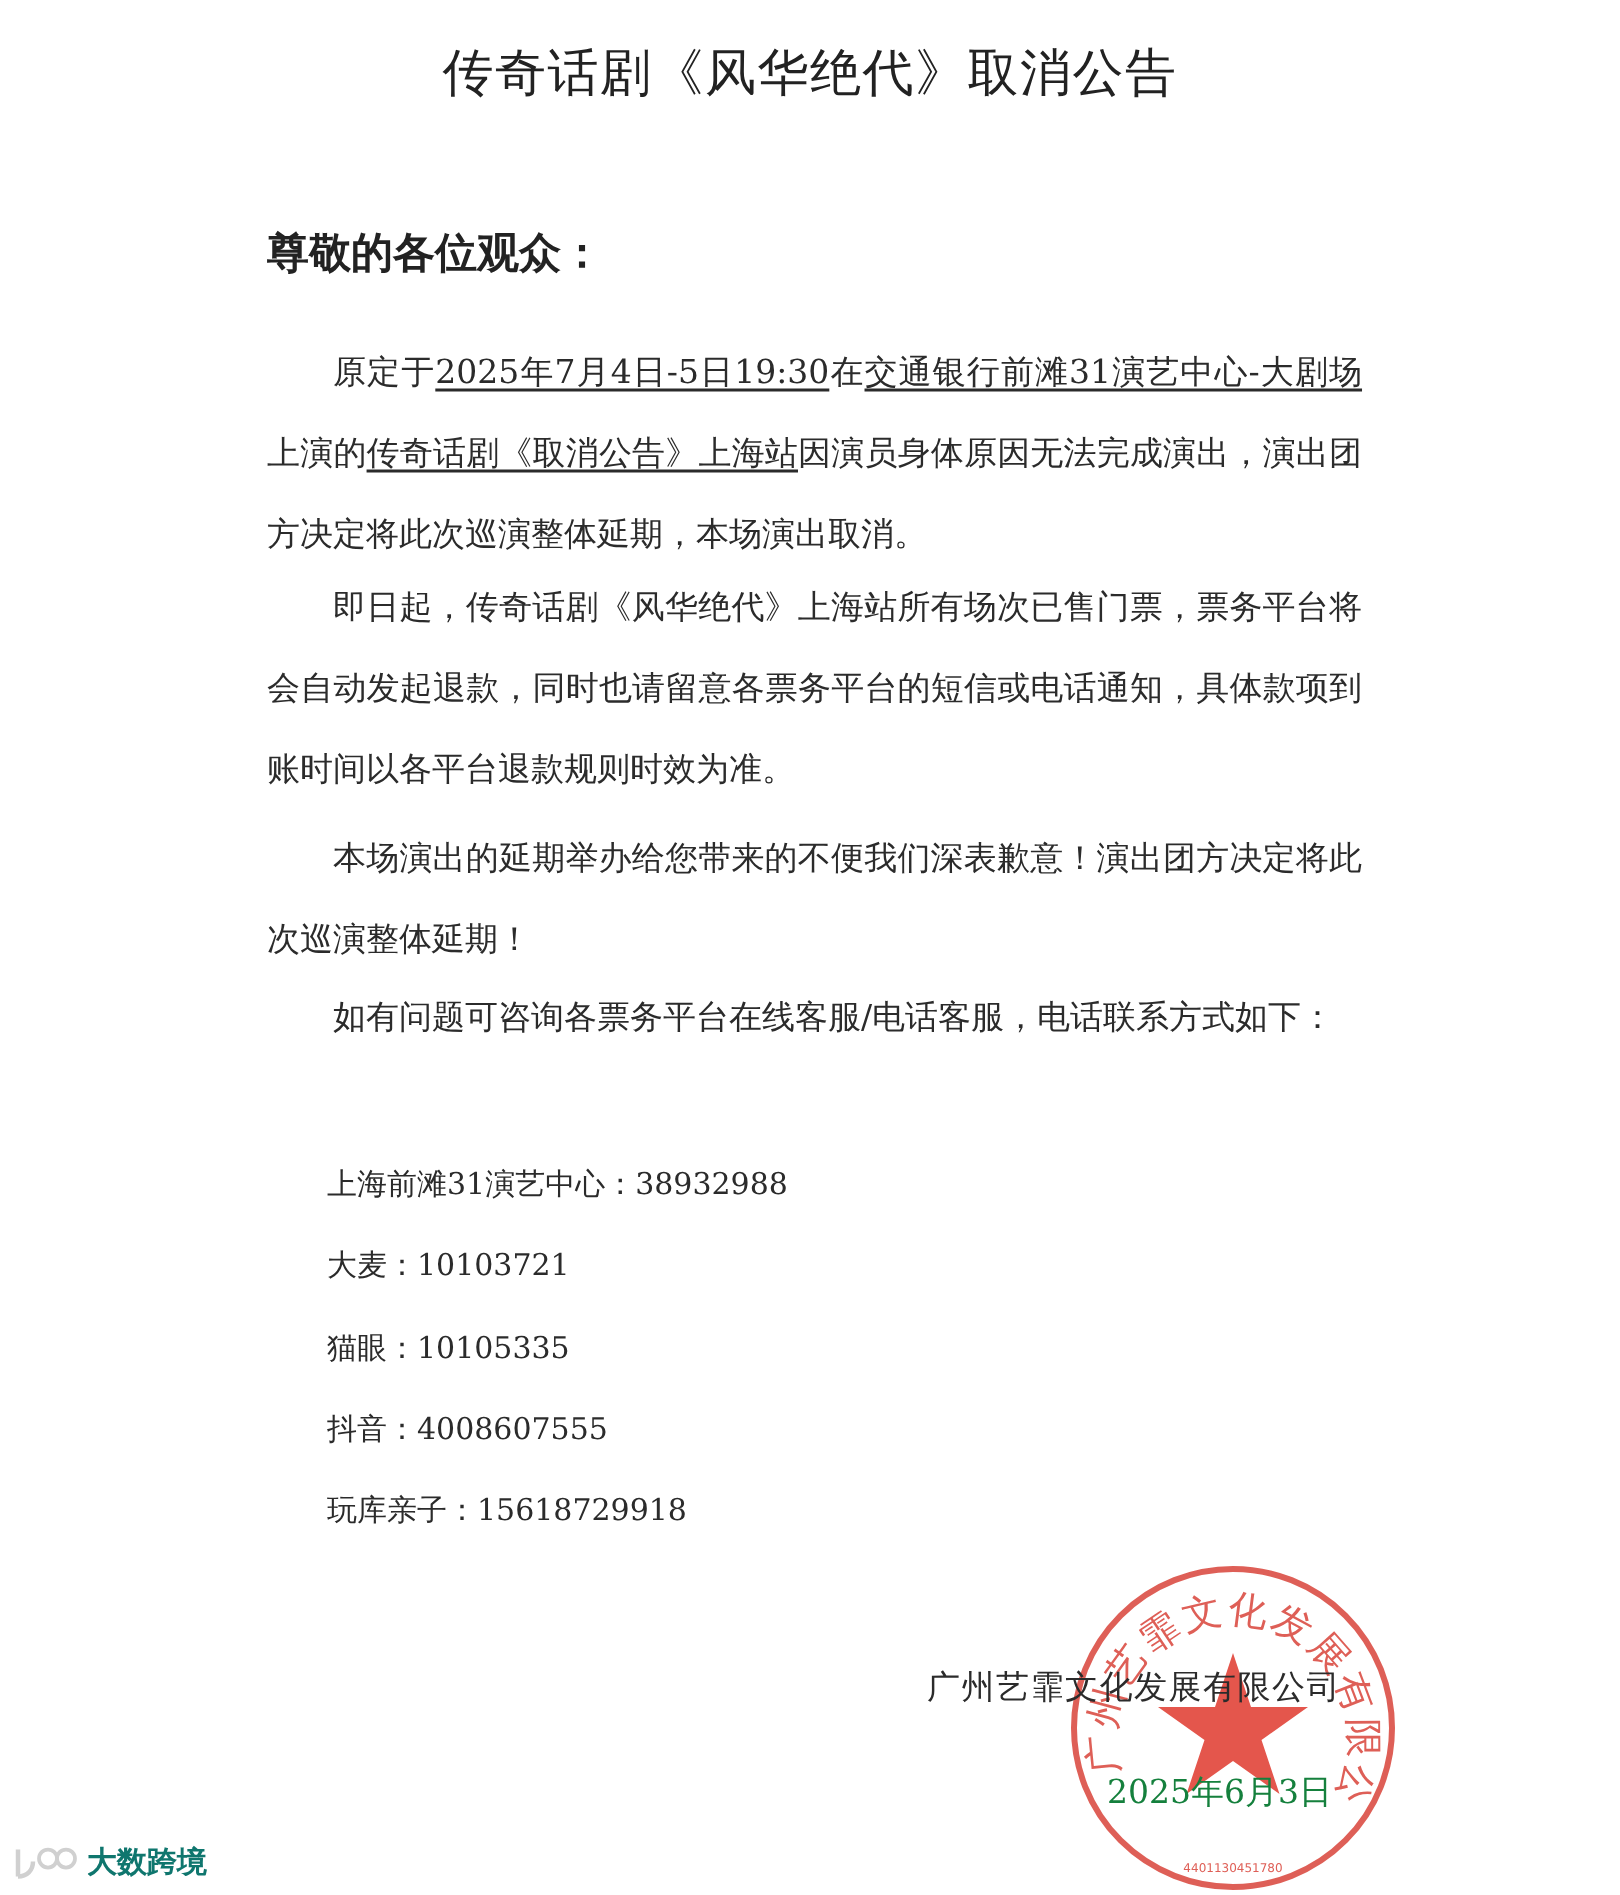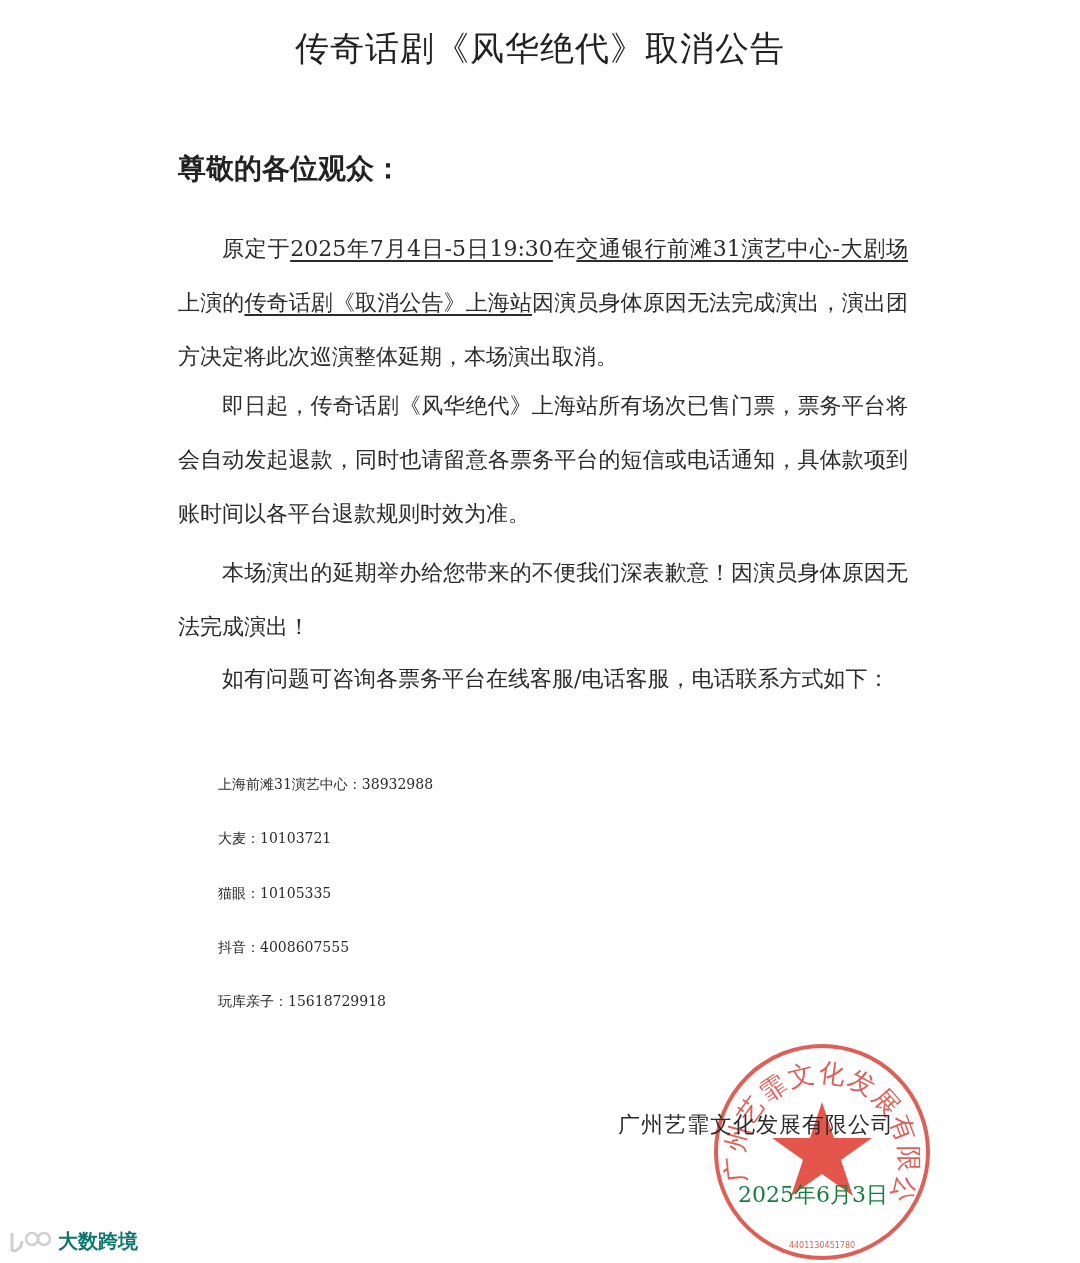--- a/index.html
+++ b/index.html
@@ -18,21 +18,21 @@
     font-family: "DejaVu Sans", "Liberation Sans", sans-serif;
     font-size: 28px; font-weight: bold; color: #222;
   }
   .para {
     position: absolute; left: 178px; width: 730px;
     font-size: 22px; line-height: 54px; color: #2b2b2b;
     text-indent: 44px; text-align: justify;
   }
   .para u { text-decoration: underline; text-underline-offset: 4px; }
   .contact {
-    position: absolute; left: 218px; font-size: 14px; color: #2b2b2b;
+    position: absolute; left: 218px; font-size: 20px; color: #2b2b2b;
   }
   .company {
     position: absolute; left: 618px; top: 1110px; font-size: 22px; color: #2b2b2b; z-index: 2;
     letter-spacing: 1px;
   }
   .date {
     position: absolute; left: 738px; top: 1180px; font-size: 22px; color: #15803d; z-index: 2;
   }
   .stamp {
     position: absolute; left: 710px; top: 1040px; width: 224px; height: 224px; z-index: 1; opacity: 0.85;
@@ -48,21 +48,21 @@
 <div class="title">传奇话剧《风华绝代》取消公告</div>
 
 <div class="salutation">尊敬的各位观众：</div>
 
 <div class="para" style="top: 222px;">
   <span>原定于</span><u>2025年7月4日-5日19:30</u><span>在</span><u>交通银行前滩31演艺中心-大剧场</u><span>上演的</span><u>传奇话剧《取消公告》上海站</u><span>因演员身体原因无法完成演出，演出团方决定将此次巡演整体延期，本场演出取消。</span>
 </div>
 
 <div class="para" style="top: 379px;">即日起，传奇话剧《风华绝代》上海站所有场次已售门票，票务平台将会自动发起退款，同时也请留意各票务平台的短信或电话通知，具体款项到账时间以各平台退款规则时效为准。</div>
 
-<div class="para" style="top: 546px;">本场演出的延期举办给您带来的不便我们深表歉意！因演员身体原因无法完成演出！</div>
+<div class="para" style="top: 546px;">本场演出的延期举办给您带来的不便我们深表歉意！演出团方决定将此次巡演整体延期！</div>
 
 <div class="para" style="top: 652px;">如有问题可咨询各票务平台在线客服/电话客服，电话联系方式如下：</div>
 
 <div class="contact" style="top: 776px;"><span>上海前滩31演艺中心</span>：<span>38932988</span></div>
 <div class="contact" style="top: 830px;"><span>大麦</span>：<span>10103721</span></div>
 <div class="contact" style="top: 885px;"><span>猫眼</span>：<span>10105335</span></div>
 <div class="contact" style="top: 939px; text-align: center;"><span>抖音</span>：<span>4008607555</span></div>
 <div class="contact" style="top: 993px;"><span>玩库亲子</span>：<span>15618729918</span></div>
 
 <svg class="stamp" viewBox="0 0 224 224">

